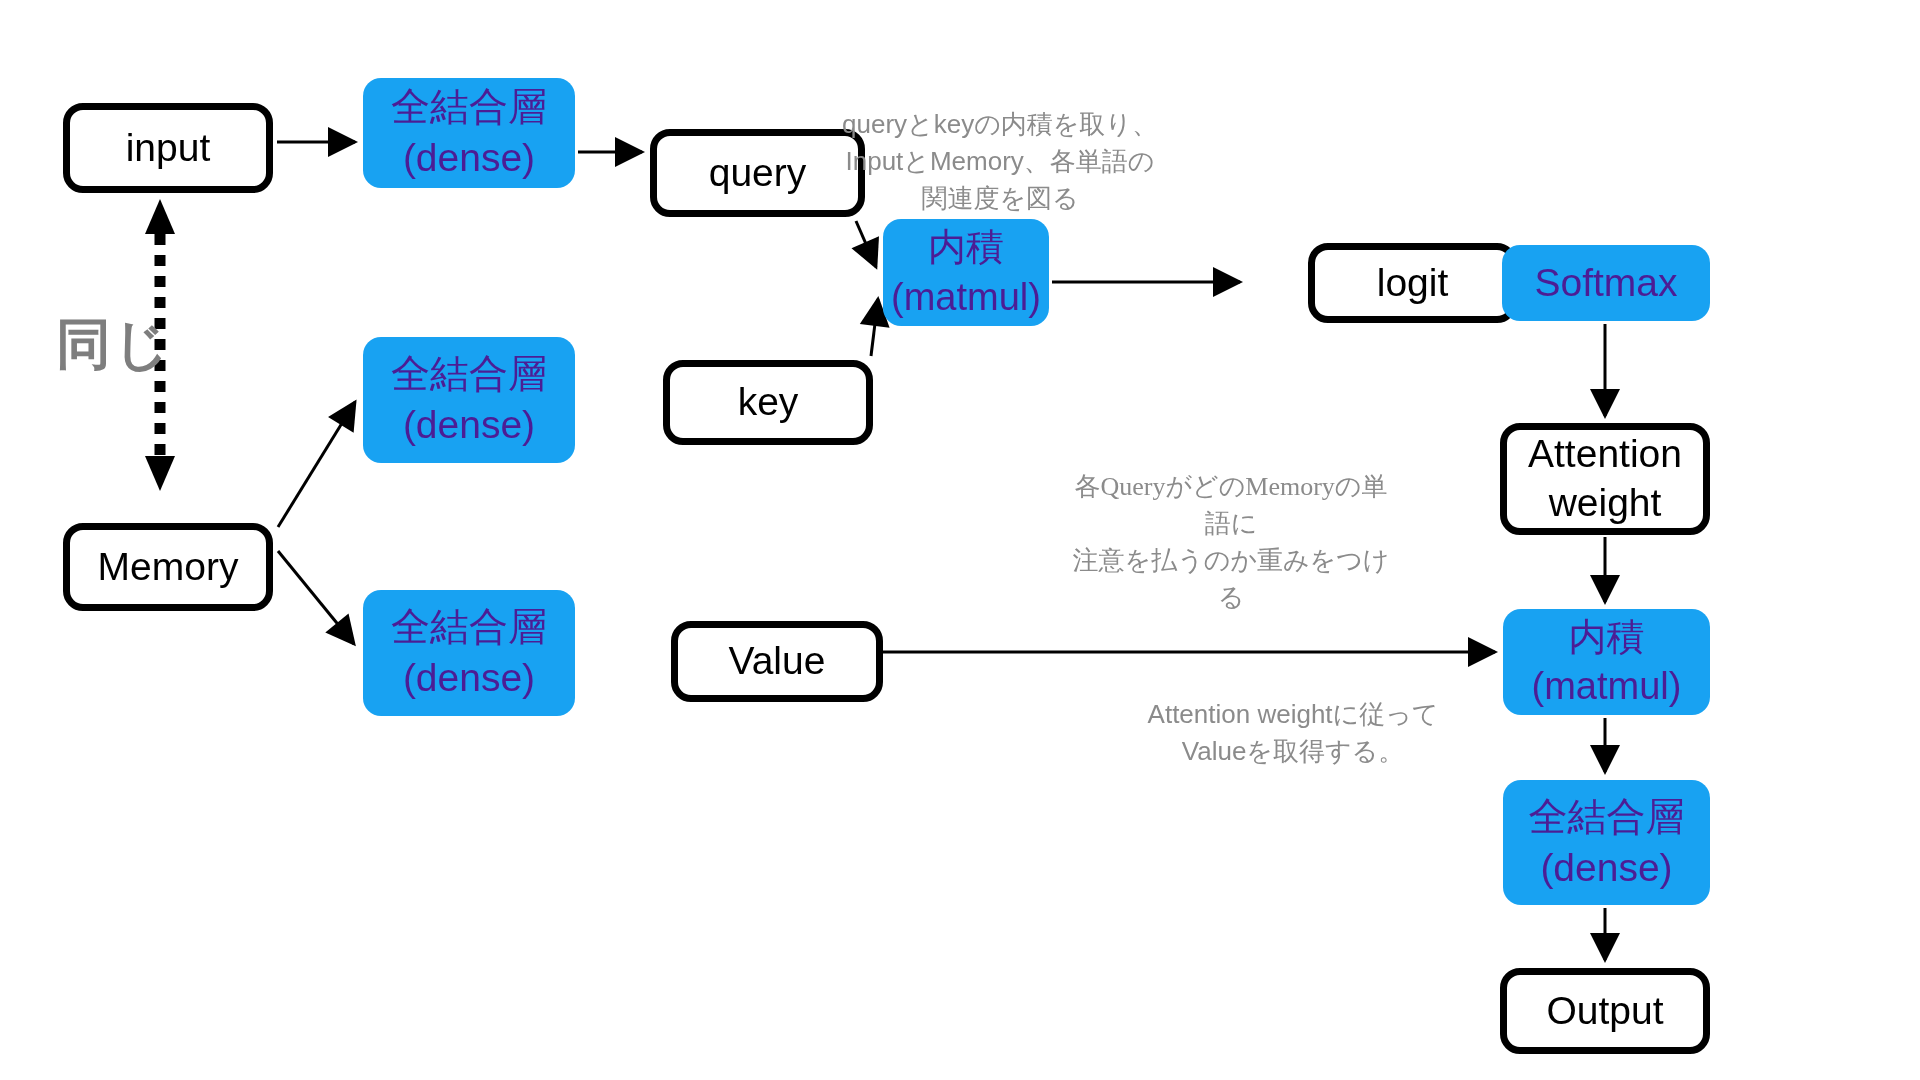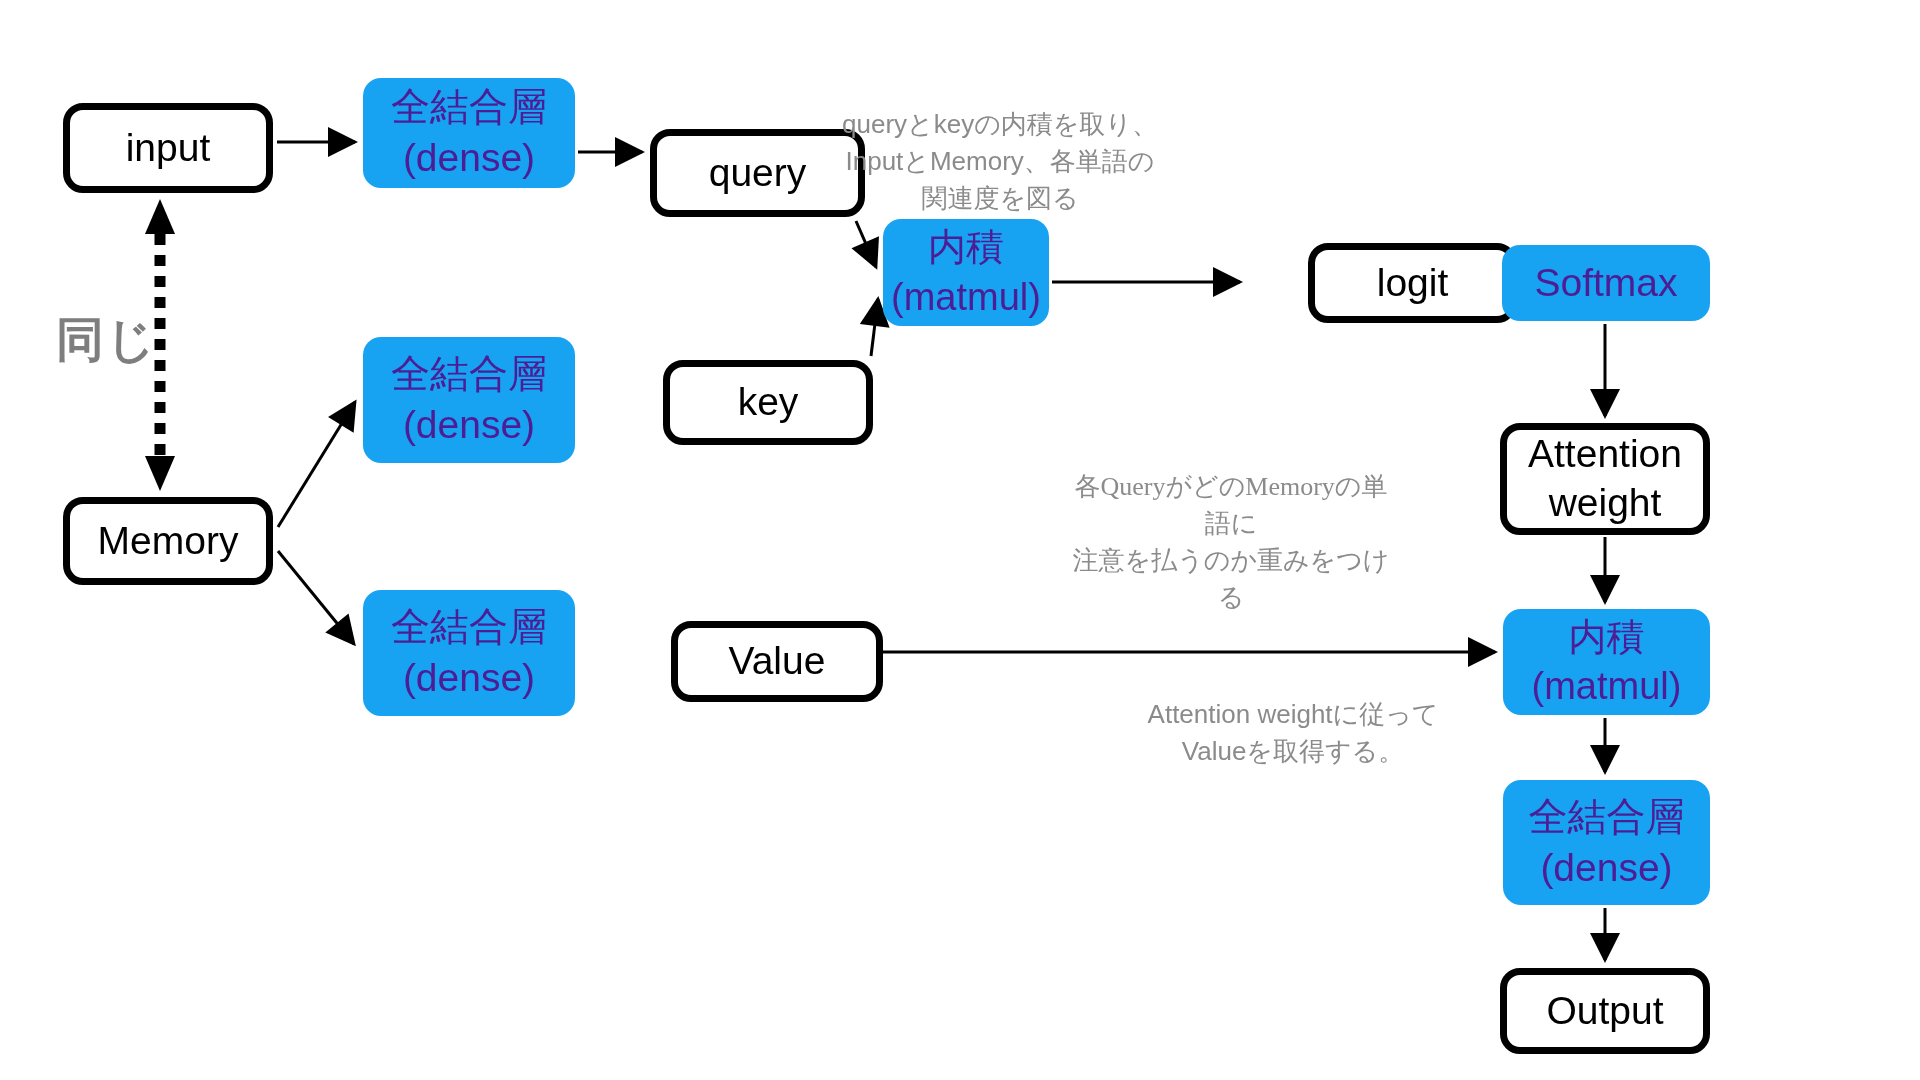--- a/index.html
+++ b/index.html
@@ -18,21 +18,21 @@
   }
   .node.blue{
     border-radius:18px;border:none;color:#4c1d95;
   }
   .node span{display:block;}
   .annotation{
     position:absolute;z-index:2;text-align:center;font-size:26px;line-height:37px;margin-top:24px;
   }
   .annotation span{display:block;}
   .same-label{
-    position:absolute;z-index:3;font-size:48px;font-weight:700;letter-spacing:2px;
+    position:absolute;z-index:3;font-size:55px;font-weight:700;letter-spacing:2px;
   }
 </style>
 </head>
 <body>
 
 <div id="canvas">
 
   <svg id="arrows" viewBox="0 0 1920 1080" xmlns="http://www.w3.org/2000/svg">
     <defs>
       <marker id="ah" viewBox="0 0 12 12" refX="10" refY="6" markerWidth="12" markerHeight="12" orient="auto">
@@ -108,21 +108,21 @@
 
   <div class="node blue" style="left: 363px; top: 337px; width: 212px; height: 126px; background: rgb(24, 162, 242);">
     <span>全結合層</span>
     <span>(dense)</span>
   </div>
 
   <div class="node white" style="left:663px;top:360px;width:210px;height:85px">
     <span>key</span>
   </div>
 
-  <div class="node white" style="left:63px;top:497px;width:210px;height:88px">
+  <div class="node white" style="left:63px;top:523px;width:210px;height:88px">
     <span>Memory</span>
   </div>
 
   <div class="node blue" style="left: 363px; top: 590px; width: 212px; height: 126px; background: rgb(24, 162, 242);">
     <span>全結合層</span>
     <span>(dense)</span>
   </div>
 
   <div class="node white" style="left:671px;top:621px;width:212px;height:81px">
     <span>Value</span>

